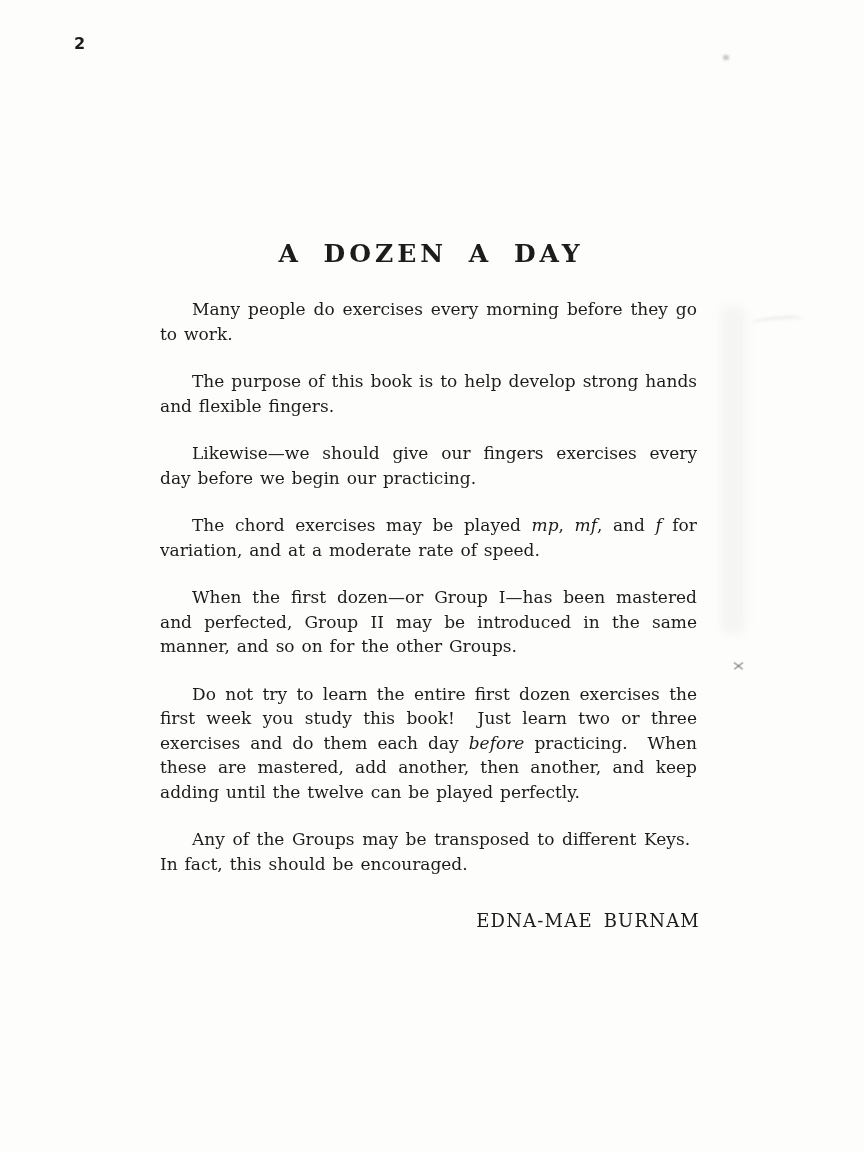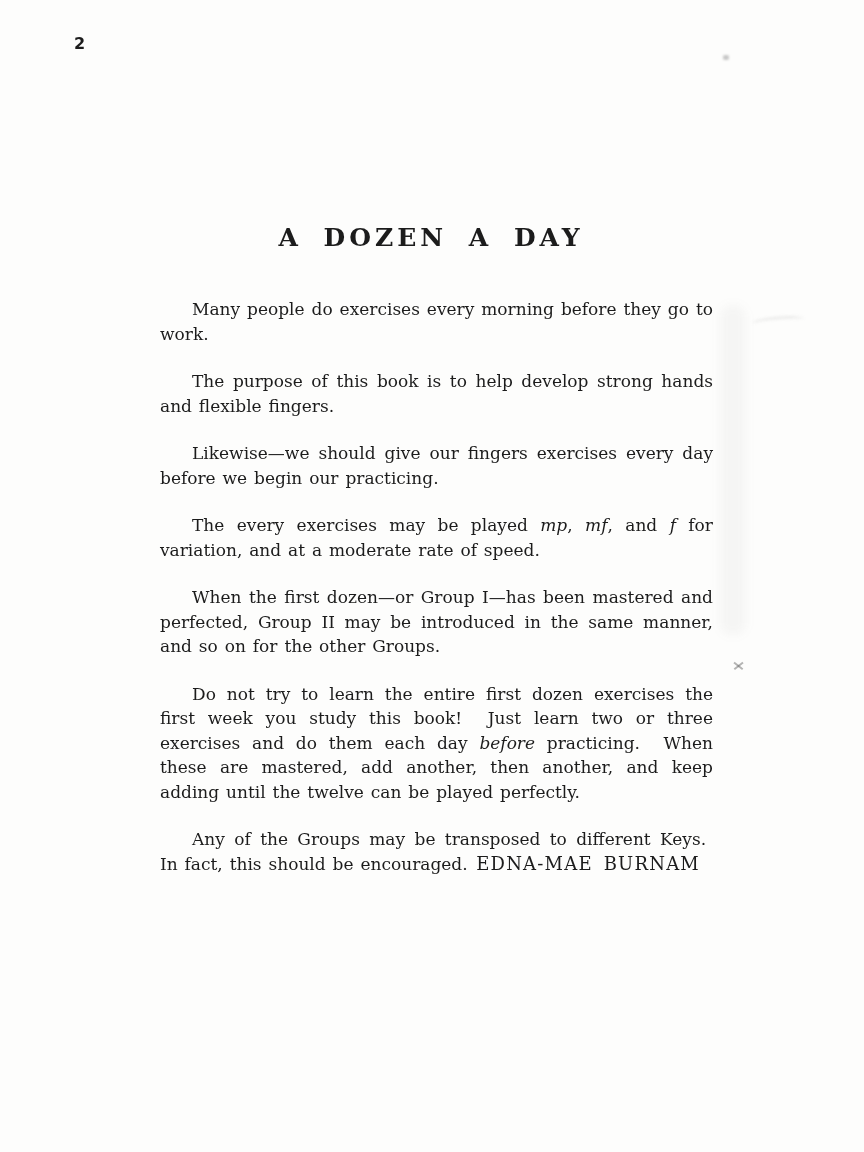--- a/index.html
+++ b/index.html
@@ -24,55 +24,55 @@
     font-family: "DejaVu Sans", "Liberation Sans", sans-serif;
     font-weight: bold;
     font-size: 16px;
     letter-spacing: 0.5px;
   }
   .title {
     position: absolute;
     top: 224px;
     left: 0;
     right: 8px;
-    margin: 0;
+    margin: 16px;
     text-align: center;
     font-size: 25px;
     font-weight: bold;
     letter-spacing: 4px;
     word-spacing: 9px;
     line-height: 1.1;
     padding-left: 6px;
   }
   .body-text {
     position: absolute;
     top: 297px;
     left: 160px;
     width: 553px;
   }
   .body-text p {
-    margin: 0 0 23px 0;
+    margin: 0 16px 23px 0;
     font-size: 17px;
     line-height: 24.5px;
     text-align: justify;
     text-indent: 32px;
     word-spacing: 1.5px;
   }
   .body-text p:nth-child(7) {
     margin-bottom: 33px;
   }
   .body-text p:last-child {
     margin-bottom: 0;
   }
   .body-text em {
     font-style: italic;
   }
   .signature {
     position: absolute;
-    top: 853px;
+    top: 910px;
     right: 164px;
     font-size: 18px;
     letter-spacing: 1.2px;
     word-spacing: 4px;
   }
   
   .artifact {
     position: absolute;
     pointer-events: none;
   }
@@ -129,21 +129,21 @@
 <div class="page" style="--ink: #1c1c1c; --paper: #fdfdfc;">
 
   <div class="page-number">2</div>
 
   <h1 class="title">A DOZEN A DAY</h1>
 
   <div class="body-text">
       <p><span>Many people do exercises every morning before they go to work.</span></p>
       <p><span>The purpose of this book is to help develop strong hands and flexible fingers.</span></p>
       <p><span>Likewise—we should give our fingers exercises every day before we begin our practicing.</span></p>
-      <p><span>The every exercises may be played </span><em>mp</em><span>, </span><em>mf</em><span>, and </span><em>f</em><span> for variation, and at a moderate rate of speed.</span></p>
+      <p><span>The chord exercises may be played </span><em>mp</em><span>, </span><em>mf</em><span>, and </span><em>f</em><span> for variation, and at a moderate rate of speed.</span></p>
       <p><span>When the first dozen—or Group I—has been mastered and perfected, Group II may be introduced in the same manner, and so on for the other Groups.</span></p>
       <p><span>Do not try to learn the entire first dozen exercises the first week you study this book!&nbsp; Just learn two or three exercises and do them each day </span><em>before</em><span> practicing.&nbsp; When these are mastered, add another, then another, and keep adding until the twelve can be played perfectly.</span></p>
       <p><span>Any of the Groups may be transposed to different Keys.&nbsp; In fact, this should be encouraged.</span></p>
     </div>
 
   <div class="signature">EDNA-MAE BURNAM</div>
 
   <div class="artifact smudge-band"></div>
   <div class="artifact smudge-squiggle"></div>
   <div class="artifact smudge-x"></div>

